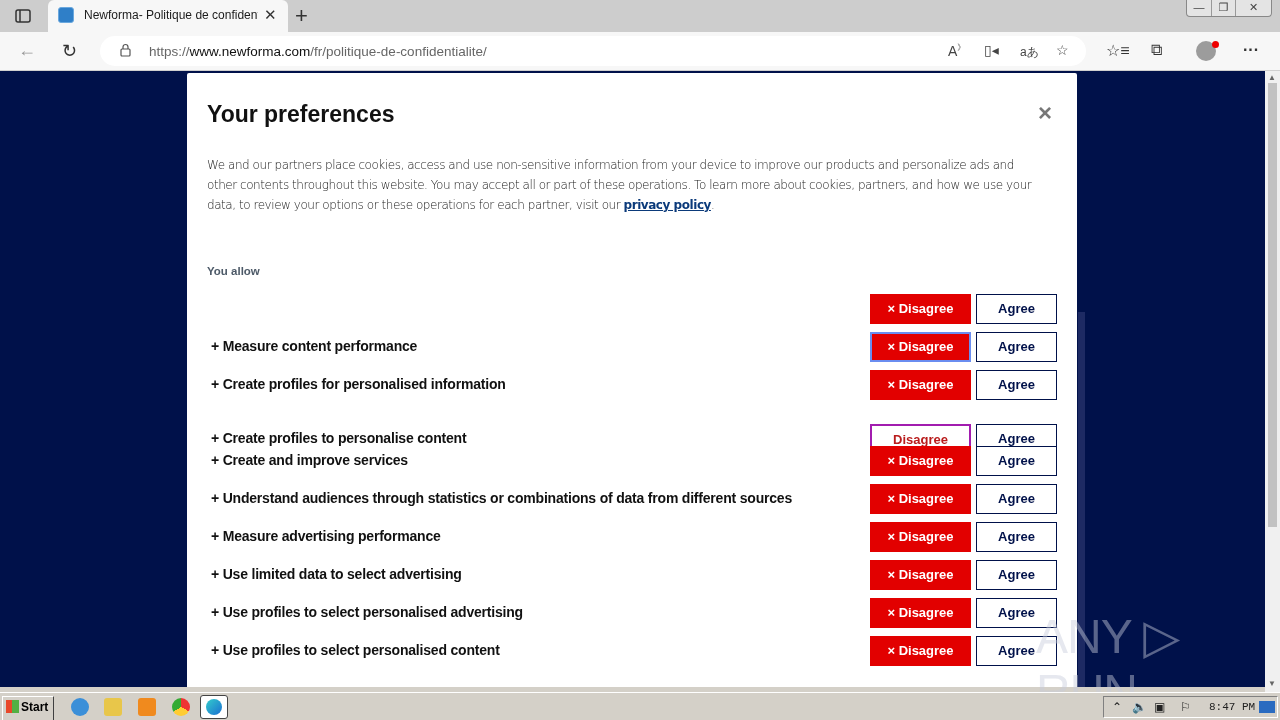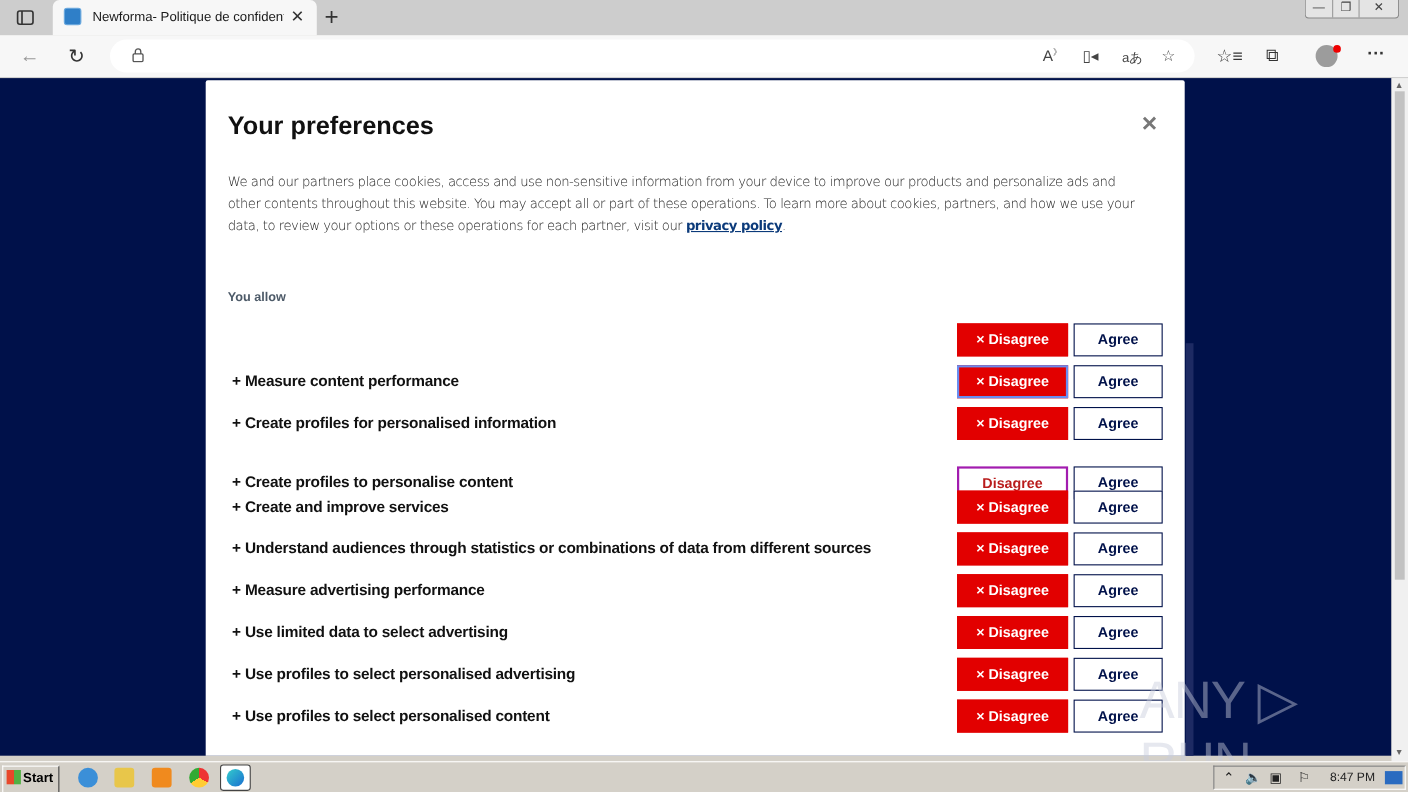--- a/index.html
+++ b/index.html
@@ -43,21 +43,21 @@
   .btn-dis.focus { outline: 2px solid #6a8df0; outline-offset: -2px; }
   .btn-agree { position: absolute; left: 789px; top: 0; width: 81px; height: 30px; background: #fff; color: #00114a; border: 1px solid #00114a; font-size: 13px; font-weight: bold; text-align: center; line-height: 28px; }
   .watermark { position: absolute; left: 1036px; top: 608px; font-size: 48px; color: rgba(200,205,220,0.45); font-family: "Liberation Sans", sans-serif; letter-spacing: -1px; }
   .taskbar { position: absolute; left: 0; top: 692px; width: 1280px; height: 28px; background: #d4d0c8; border-top: 1px solid #fff; }
   .start { position: absolute; left: 2px; top: 3px; width: 52px; height: 30px; border: 1px solid #fff; border-right-color: #404040; border-bottom-color: #404040; font-size: 12px; font-weight: bold; line-height: 20px; padding-left: 18px; color: #000; }
   .start .flag { position: absolute; left: 3px; top: 3px; width: 13px; height: 13px; background: linear-gradient(90deg,#e8482a 50%,#52b043 50%); }
   .tbi { position: absolute; top: 5px; width: 18px; height: 18px; border-radius: 3px; }
   .tbi.active { border: 1px solid #444; background: #fff; width: 28px; height: 24px; top: 2px; }
   .tray { position: absolute; left: 1103px; top: 3px; width: 175px; height: 22px; border: 1px solid #808080; border-right-color: #fff; border-bottom-color: #fff; }
   .tray span { position: absolute; top: 3px; font-size: 12px; color: #222; }
-  .tray .clock { left: 105px; top: 4px; font-size: 11px; }
+  .tray .clock { left: 105px; top: 4px; font-size: 11px; font-family: Liberation Mono, monospace; }
 </style>
 </head>
 <body>
 
 <div class="tabbar">
   <svg class="tab-toggle" viewBox="0 0 18 18">
       <rect x="2" y="3" width="14" height="12" rx="2" fill="none" stroke="#333" stroke-width="1.5"></rect>
       <line x1="6" y1="3" x2="6" y2="15" stroke="#333" stroke-width="1.5"></line>
     </svg>
   <div class="tab">
@@ -74,20 +74,21 @@
 </div>
 
 <div class="addrbar">
   <span class="nav-btn" style="left:18px;">←</span>
   <span class="nav-btn" style="left:62px;color:#333;">↻</span>
   <div class="url">
     <svg class="lock" viewBox="0 0 11 14">
         <rect x="1" y="6" width="9" height="7" rx="1" fill="none" stroke="#555" stroke-width="1.2"></rect>
         <path d="M3 6V4a2.5 2.5 0 0 1 5 0v2" fill="none" stroke="#555" stroke-width="1.2"></path>
       </svg>
+    <span class="txt"><span>https://</span><b>www.newforma.com</b><span>/fr/politique-de-confidentialite/</span></span>
     <span class="icon" style="left:848px;">A<sup style="font-size:8px;">》</sup></span>
     <span class="icon" style="left:884px;">▯◂</span>
     <span class="icon" style="left:920px;font-size:12px;top:8px;">aあ</span>
     <span class="icon" style="left:956px;">☆</span>
   </div>
   <span class="tb-icon" style="left:1106px;">☆≡</span>
   <span class="tb-icon" style="left:1151px;">⧉</span>
   <span class="tb-icon" style="left:1243px;font-weight:bold;">···</span>
 </div>
 <div class="avatar">

